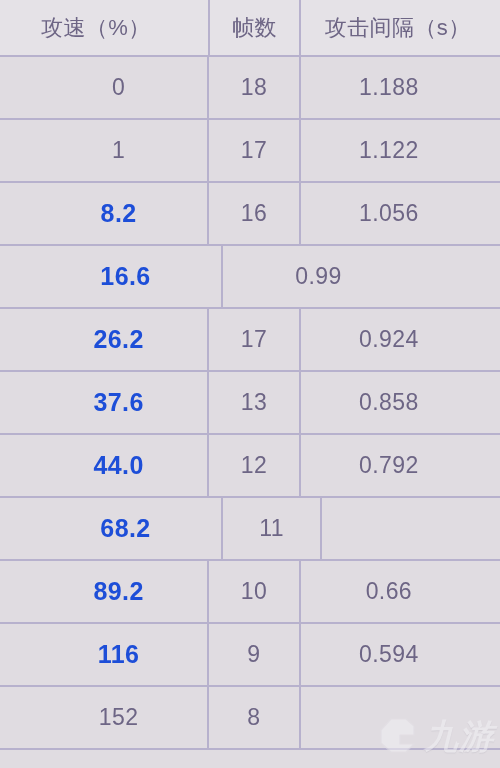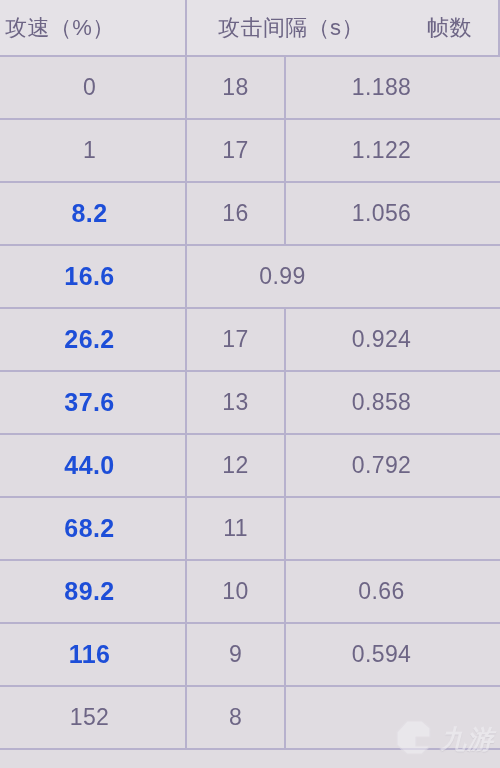--- a/index.html
+++ b/index.html
@@ -52,20 +52,21 @@
     letter-spacing: 0.4px;
     white-space: nowrap;
   }
 
   
   .col-speed {
     width: 187px;
     border-right: 2px solid #b7b1cd;
     justify-content: center;
     padding-right: 6px;
+    margin-left: 36px;
   }
   .col-frames {
     width: 99px;
     border-right: 2px solid #b7b1cd;
     justify-content: center;
   }
   .col-interval {
     width: 214px;
     justify-content: center;
     padding-right: 23px;
@@ -102,37 +103,37 @@
     gap: 5px;
     opacity: 0.55;
     pointer-events: none;
     user-select: none;
   }
   .watermark .wm-logo {
     display: block;
   }
   .watermark .wm-text {
     font-family: "DejaVu Sans", "Liberation Sans", sans-serif;
-    font-size: 26px;
+    font-size: 34px;
     font-weight: bold;
     font-style: italic;
     color: #f2f0f4;
     letter-spacing: 1px;
     text-shadow: 0 1px 1px rgba(150,145,160,0.35);
   }
 </style>
 </head>
 <body>
 
 <div id="stat-table">
 
   <div class="row header-row">
       <div class="cell col-speed">攻速（%）</div>
+      <div class="cell col-frames">帧数</div>
       <div class="cell col-interval">攻击间隔（s）</div>
-      <div class="cell col-frames">帧数</div>
     </div>
     <div class="row data-row">
       <div class="cell col-speed">0</div>
       <div class="cell col-frames">18</div>
       <div class="cell col-interval">1.188</div>
     </div>
     <div class="row data-row">
       <div class="cell col-speed">1</div>
       <div class="cell col-frames">17</div>
       <div class="cell col-interval">1.122</div>

